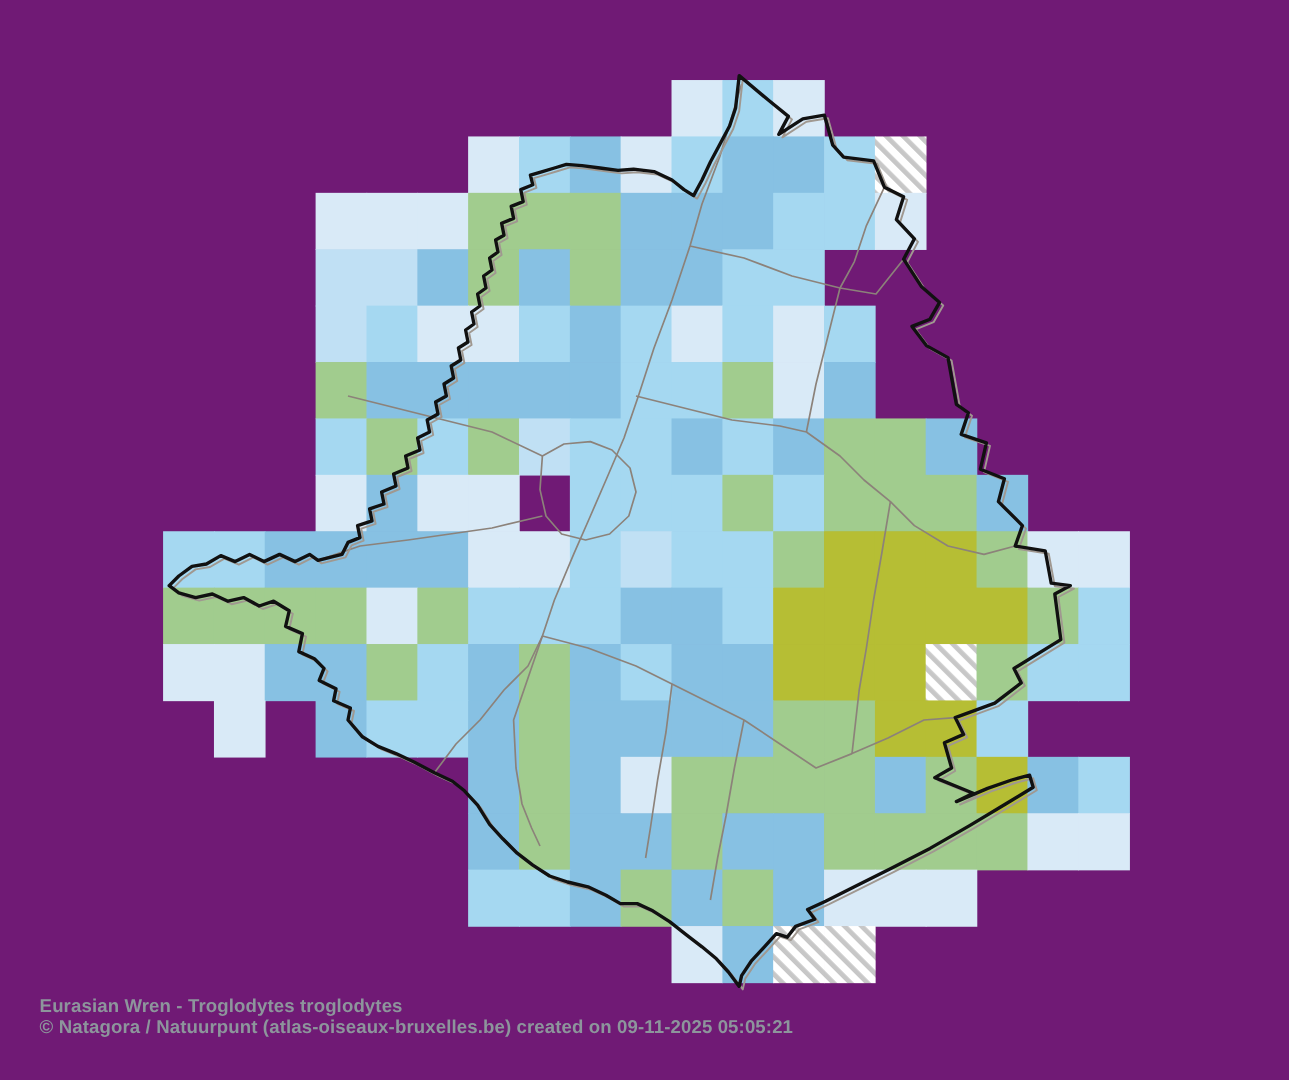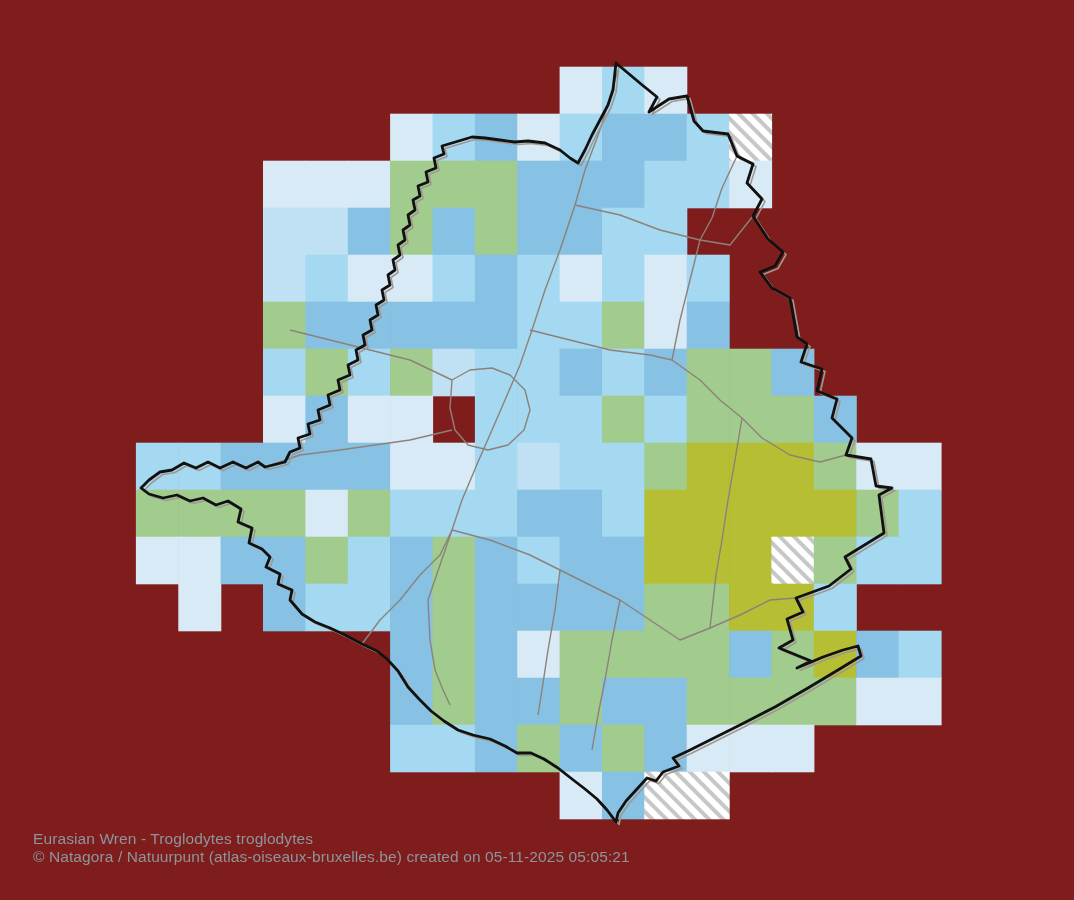--- a/index.html
+++ b/index.html
@@ -1,17 +1,17 @@
 <!DOCTYPE html>
 <html><head>
 <meta charset="utf-8">
 <style>
   html,body{margin:0;padding:0;background:#ffffff;}
-  #stage{position:relative;width:1074px;height:900px;background:#7f1d1d;overflow:hidden;
-         font-family:"Liberation Sans", sans-serif;}
+  #stage{position:relative;width:1074px;height:900px;background:#701a75;overflow:hidden;
+         font-family:"Liberation Sans", sans-serif;font-weight:bold;}
   #map-svg{position:absolute;left:0;top:0;}
   #caption{position:absolute;left:33px;top:830px;color:#8d959c;font-size:15.5px;
            line-height:18.4px;letter-spacing:0.1px;white-space:nowrap;}
   .cap-line{display:block;}
 </style>
 </head>
 <body>
 
 <div id="stage">
   <svg id="map-svg" width="1074" height="900" viewBox="0 0 1074 900">
@@ -234,15 +234,15 @@
         <path d="M742 418 L735 460 L728 500 L722 540 L716 575 L710 628" fill="none" stroke="#8c827a" stroke-width="1.4" stroke-linejoin="round"></path>
       </g>
     <g id="g-boundary">
         <path d="M616 63 L641 84 L657 97 L649 112 L669 99 L687 96 L694 121 L703 131 L728 134 L737 156 L753 164 L747 183 L762 199 L753 216 L768 239 L783 252 L775 266 L760 272 L772 288 L790 298 L797 337 L807 344 L801 362 L822 369 L817 391 L837 399 L832 418 L852 438 L846 455 L871 459 L876 486 L892 488 L879 495 L884 533 L845 557 L851 569 L829 586 L796 598 L803 612 L787 619 L793 640 L779 648 L811 661 L797 668 L823 657 L843 650 L858 646 L861 656 L838 670 L808 688 L775 707 L742 724 L712 739 L688 751 L673 758 L679 766 L663 772 L656 781 L647 778 L637 789 L626 801 L618 813 L616 822 L607 810 L597 799 L585 789 L572 779 L558 768 L544 759 L531 753 L517 753 L505 746 L490 739 L473 735 L458 730 L444 721 L431 711 L419 699 L408 687 L398 671 L387 659 L377 651 L362 644 L345 635 L330 628 L315 622 L302 614 L290 600 L292 590 L278 584 L280 574 L266 567 L270 557 L262 549 L249 543 L252 528 L238 522 L241 509 L228 501 L216 505 L203 498 L190 501 L177 495 L163 498 L149 494 L141 488 L149 480 L160 472 L172 470 L184 463 L196 468 L208 462 L220 468 L233 462 L246 468 L258 462 L265 467 L285 462 L290 452 L300 448 L298 438 L310 434 L308 424 L320 420 L318 410 L330 405 L328 395 L340 390 L338 380 L350 375 L348 365 L358 360 L356 350 L365 345 L363 335 L372 330 L370 320 L378 315 L376 305 L384 300 L382 290 L390 285 L388 275 L395 270 L393 260 L400 255 L398 245 L405 240 L403 230 L410 225 L408 215 L415 210 L413 200 L420 196 L418 186 L428 182 L426 172 L436 168 L434 158 L444 154 L442 146 L452 143 L462 140 L472 137 L485 138 L500 140 L515 142 L528 141 L545 143 L560 150 L570 158 L578 163 L585 150 L592 135 L600 120 L608 105 L613 90 Z" fill="none" stroke="#a09890" stroke-width="1.6" stroke-linejoin="round" transform="translate(3,2.5)"></path>
         <path d="M616 63 L641 84 L657 97 L649 112 L669 99 L687 96 L694 121 L703 131 L728 134 L737 156 L753 164 L747 183 L762 199 L753 216 L768 239 L783 252 L775 266 L760 272 L772 288 L790 298 L797 337 L807 344 L801 362 L822 369 L817 391 L837 399 L832 418 L852 438 L846 455 L871 459 L876 486 L892 488 L879 495 L884 533 L845 557 L851 569 L829 586 L796 598 L803 612 L787 619 L793 640 L779 648 L811 661 L797 668 L823 657 L843 650 L858 646 L861 656 L838 670 L808 688 L775 707 L742 724 L712 739 L688 751 L673 758 L679 766 L663 772 L656 781 L647 778 L637 789 L626 801 L618 813 L616 822 L607 810 L597 799 L585 789 L572 779 L558 768 L544 759 L531 753 L517 753 L505 746 L490 739 L473 735 L458 730 L444 721 L431 711 L419 699 L408 687 L398 671 L387 659 L377 651 L362 644 L345 635 L330 628 L315 622 L302 614 L290 600 L292 590 L278 584 L280 574 L266 567 L270 557 L262 549 L249 543 L252 528 L238 522 L241 509 L228 501 L216 505 L203 498 L190 501 L177 495 L163 498 L149 494 L141 488 L149 480 L160 472 L172 470 L184 463 L196 468 L208 462 L220 468 L233 462 L246 468 L258 462 L265 467 L285 462 L290 452 L300 448 L298 438 L310 434 L308 424 L320 420 L318 410 L330 405 L328 395 L340 390 L338 380 L350 375 L348 365 L358 360 L356 350 L365 345 L363 335 L372 330 L370 320 L378 315 L376 305 L384 300 L382 290 L390 285 L388 275 L395 270 L393 260 L400 255 L398 245 L405 240 L403 230 L410 225 L408 215 L415 210 L413 200 L420 196 L418 186 L428 182 L426 172 L436 168 L434 158 L444 154 L442 146 L452 143 L462 140 L472 137 L485 138 L500 140 L515 142 L528 141 L545 143 L560 150 L570 158 L578 163 L585 150 L592 135 L600 120 L608 105 L613 90 Z" fill="none" stroke="#111111" stroke-width="2.8" stroke-linejoin="round"></path>
       </g>
   </svg>
 
   <div id="caption">
     <span class="cap-line">Eurasian Wren - Troglodytes troglodytes</span>
-    <span class="cap-line">© Natagora / Natuurpunt (atlas-oiseaux-bruxelles.be) created on 05-11-2025 05:05:21</span>
+    <span class="cap-line">© Natagora / Natuurpunt (atlas-oiseaux-bruxelles.be) created on 09-11-2025 05:05:21</span>
   </div>
 </div>
 
 </body></html>

